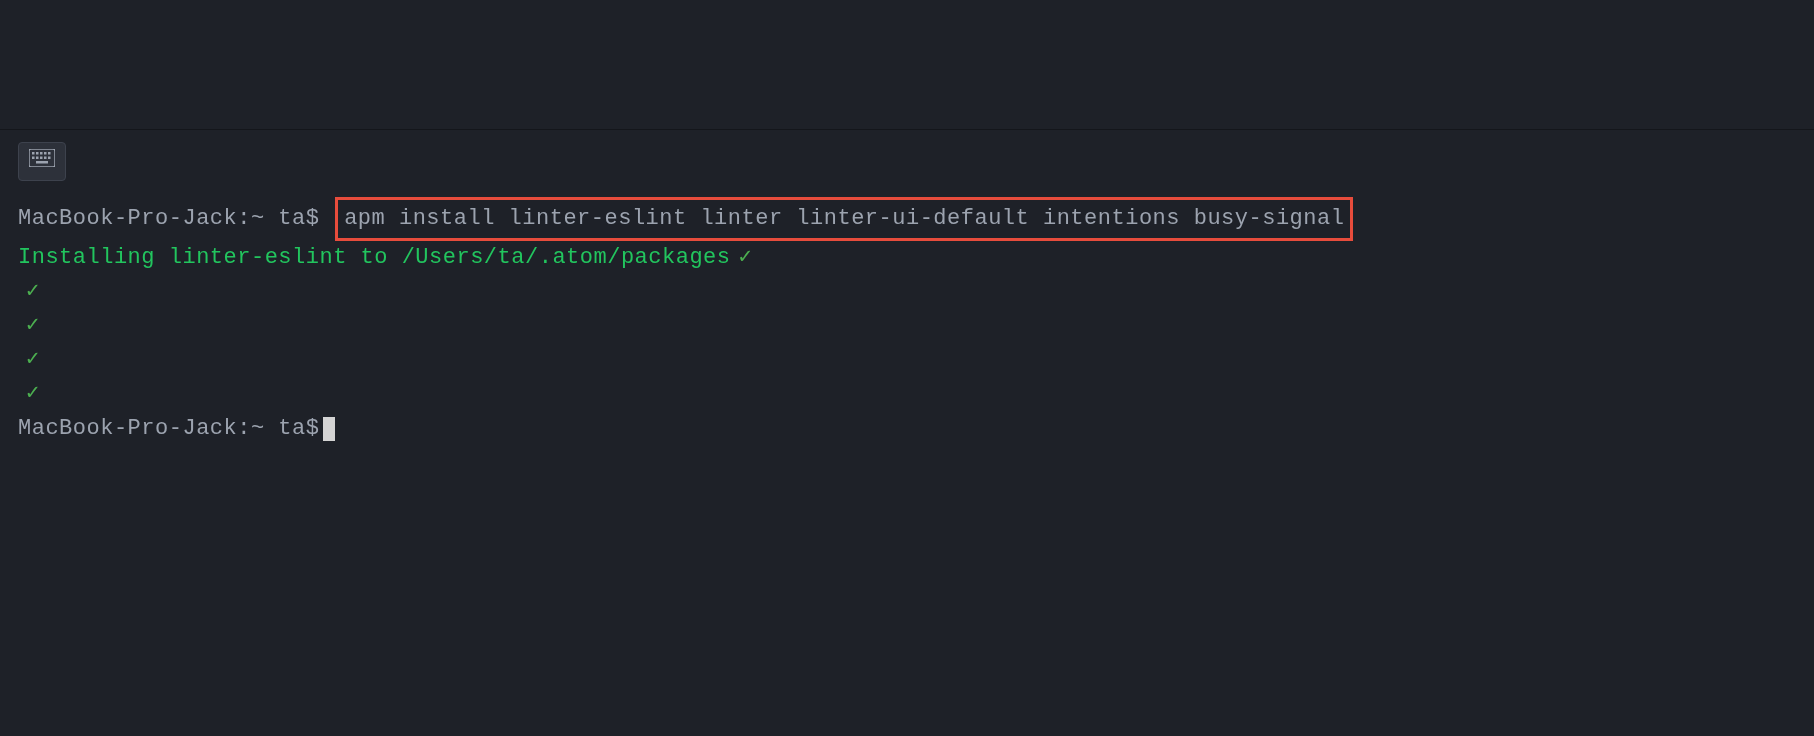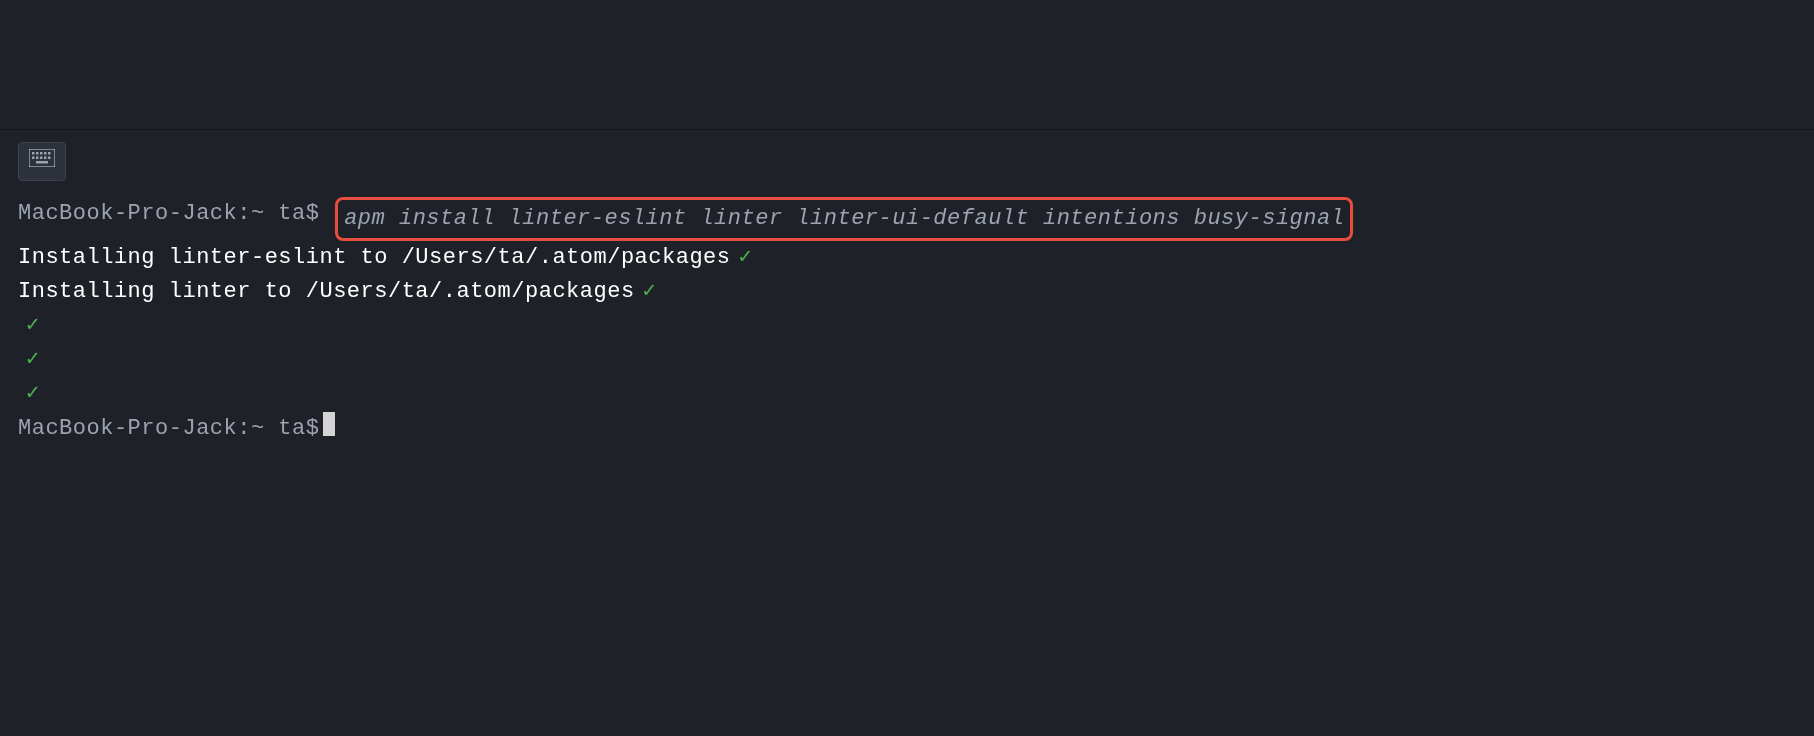--- a/index.html
+++ b/index.html
@@ -42,35 +42,34 @@
       fill: #9ca3af;
     }
     .terminal-content {
       padding: 8px 18px;
       line-height: 1.55;
       letter-spacing: 0.5px;
     }
     .terminal-line {
       white-space: pre;
       display: flex;
-      align-items: flex-start;
+      align-items: center;
     }
     .prompt {
       color: #9ca3af;
     }
     .command-highlight {
       border: 3px solid #e74c3c;
-      border-radius: 8px;
+      border-radius: 0;
       padding: 2px 6px;
       margin-left: 2px;
       display: inline-block;
-      font-style: italic;
     }
     .output-text {
-      color: #ffffff;
+      color: #22c55e;
     }
     .checkmark {
       color: #4caf50;
       margin-left: 8px;
     }
     .cursor {
       display: inline-block;
       width: 12px;
       height: 24px;
       background-color: #d4d4d4;
@@ -105,21 +104,21 @@
 </div>
 
 <div class="terminal-content">
   <div class="terminal-line">
     <span class="prompt">MacBook-Pro-Jack:~ ta$ </span><span class="command-highlight">apm install linter-eslint linter linter-ui-default intentions busy-signal</span>
   </div>
   <div class="terminal-line">
     <span class="output-text">Installing linter-eslint to /Users/ta/.atom/packages</span><span class="checkmark">✓</span>
   </div>
   <div class="terminal-line">
-    <span class="output-text">Installing linter to /Users/ta/.atom/packages</span><span class="checkmark">✓</span>
+    <span class="checkmark">✓</span>
   </div>
   <div class="terminal-line">
     <span class="checkmark">✓</span>
   </div>
   <div class="terminal-line">
     <span class="checkmark">✓</span>
   </div>
   <div class="terminal-line">
     <span class="checkmark">✓</span>
   </div>

